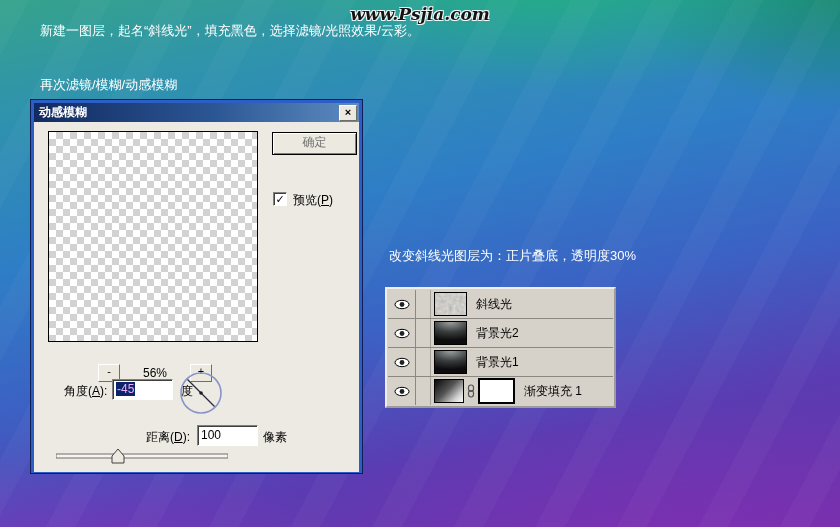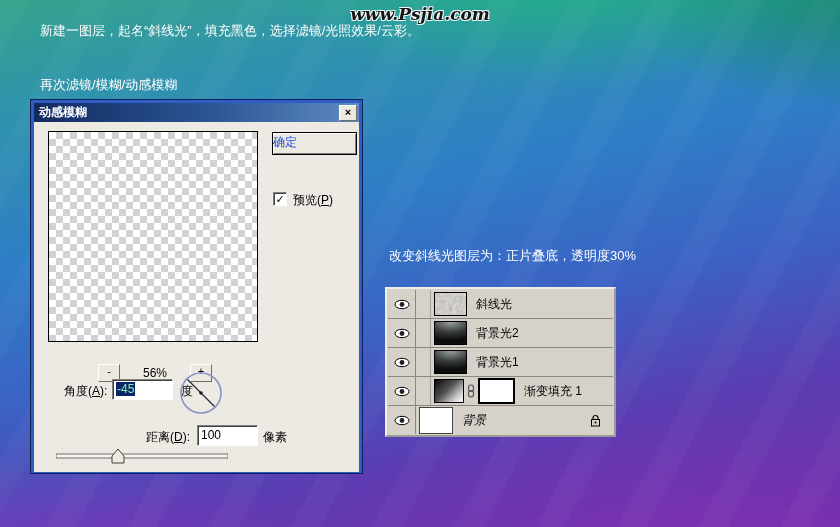--- a/index.html
+++ b/index.html
@@ -57,32 +57,32 @@
   .zoom-out{left:64px;top:242px;}
   .zoom-in{left:156px;top:242px;}
   .zoom-level{position:absolute;left:88px;top:244px;width:66px;text-align:center;
     font-size:12px;color:#000;}
 
   .dlg-label{position:absolute;font-size:12px;color:#000;white-space:nowrap;}
   .ul{text-decoration:underline;}
   .angle-label{left:30px;top:261px;}
   .angle-input{position:absolute;left:78px;top:257px;width:56px;height:19px;
     font-size:12px;line-height:19px;padding-left:3px;cursor:text;}
-  .sel{background:#0a246a;color:#86efac;padding:0 1px;}
+  .sel{background:#0a246a;color:#f0abfc;padding:0 1px;}
   .angle-unit{left:147px;top:261px;}
   .dial{position:absolute;left:145px;top:249px;width:44px;height:44px;cursor:pointer;}
 
   .dist-label{left:112px;top:307px;}
   .dist-input{position:absolute;left:163px;top:303px;width:56px;height:19px;
     font-size:12px;line-height:19px;padding-left:3px;cursor:text;color:#000;}
   .dist-unit{left:229px;top:307px;}
   .slider{position:absolute;left:22px;top:325px;width:172px;height:18px;cursor:pointer;}
 
   .dlg-btn{position:absolute;left:238px;width:83px;height:21px;font-size:12px;
-    line-height:19px;text-align:left;color:#1d4ed8;cursor:pointer;}
+    line-height:19px;text-align:center;color:#737373;cursor:pointer;}
   .ok-btn{top:10px;border:1px solid #000;
     box-shadow:inset 1px 1px 0 #fff,inset -1px -1px 0 #808080;background:#ece9e0;}
   .reset-btn{top:39px;}
   .chk{position:absolute;left:239px;top:70px;width:12px;height:12px;font-size:11px;
     line-height:12px;text-align:center;color:#000;cursor:pointer;}
   .chk-label{left:259px;top:70px;}
 
   
   .layers{position:absolute;left:385px;top:287px;width:231px;
     background:#d6d2ca;border:2px outset #f0eee8;box-sizing:border-box;padding:1px;}
@@ -237,30 +237,15 @@
       <span class="spacer-cell"></span>
       <span class="thumb thumb-grad"></span>
       <svg class="chain" width="10" height="14" viewBox="0 0 10 14">
         <rect x="2.5" y="1" width="5" height="6.5" rx="2.4" fill="none" stroke="#555" stroke-width="1.2"></rect>
         <rect x="2.5" y="6.5" width="5" height="6.5" rx="2.4" fill="none" stroke="#555" stroke-width="1.2"></rect>
       </svg>
       <span class="thumb thumb-mask"></span>
       <span class="layer-name">渐变填充 1</span>
     </div>
 
-    <div class="layer-row">
-      <span class="eye-cell">
-        <svg width="16" height="11" viewBox="0 0 16 11">
-          <ellipse cx="8" cy="5.5" rx="7" ry="4.2" fill="#fff" stroke="#000" stroke-width="1"></ellipse>
-          <circle cx="8" cy="5.5" r="2.4" fill="#222"></circle>
-        </svg>
-      </span>
-      <span class="thumb thumb-white"></span>
-      <span class="layer-name italic">背景</span>
-      <svg class="lock" width="11" height="13" viewBox="0 0 11 13">
-        <path d="M3 5.5 V4 a2.5 2.5 0 0 1 5 0 V5.5" fill="none" stroke="#000" stroke-width="1.2"></path>
-        <rect x="1.5" y="5.5" width="8" height="6.5" fill="#d6d2ca" stroke="#000" stroke-width="1"></rect>
-        <circle cx="5.5" cy="8.5" r="1" fill="#000"></circle>
-      </svg>
-    </div>
   </div>
 
 </div>
 
 </body></html>

